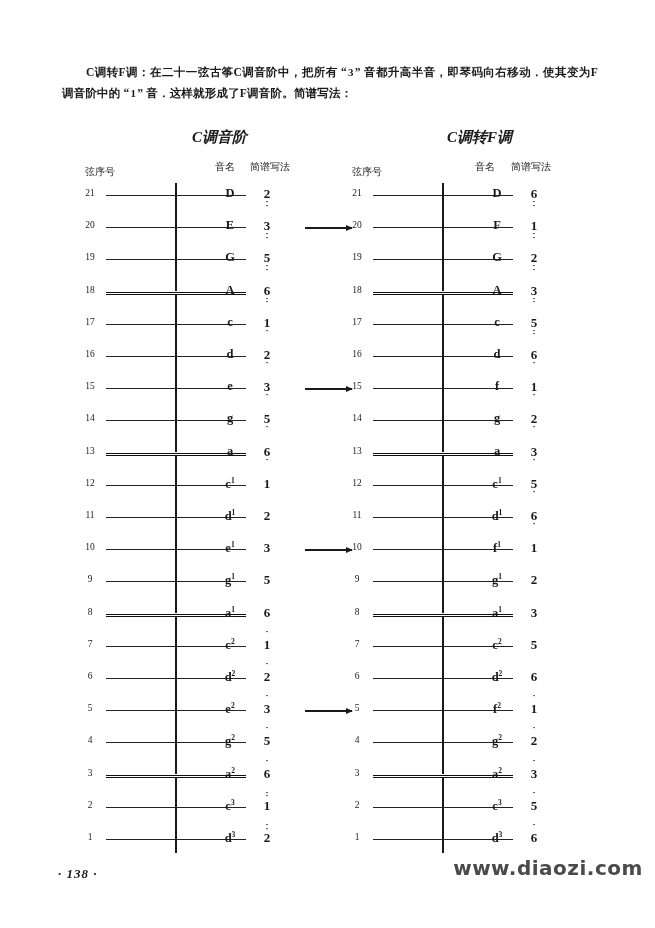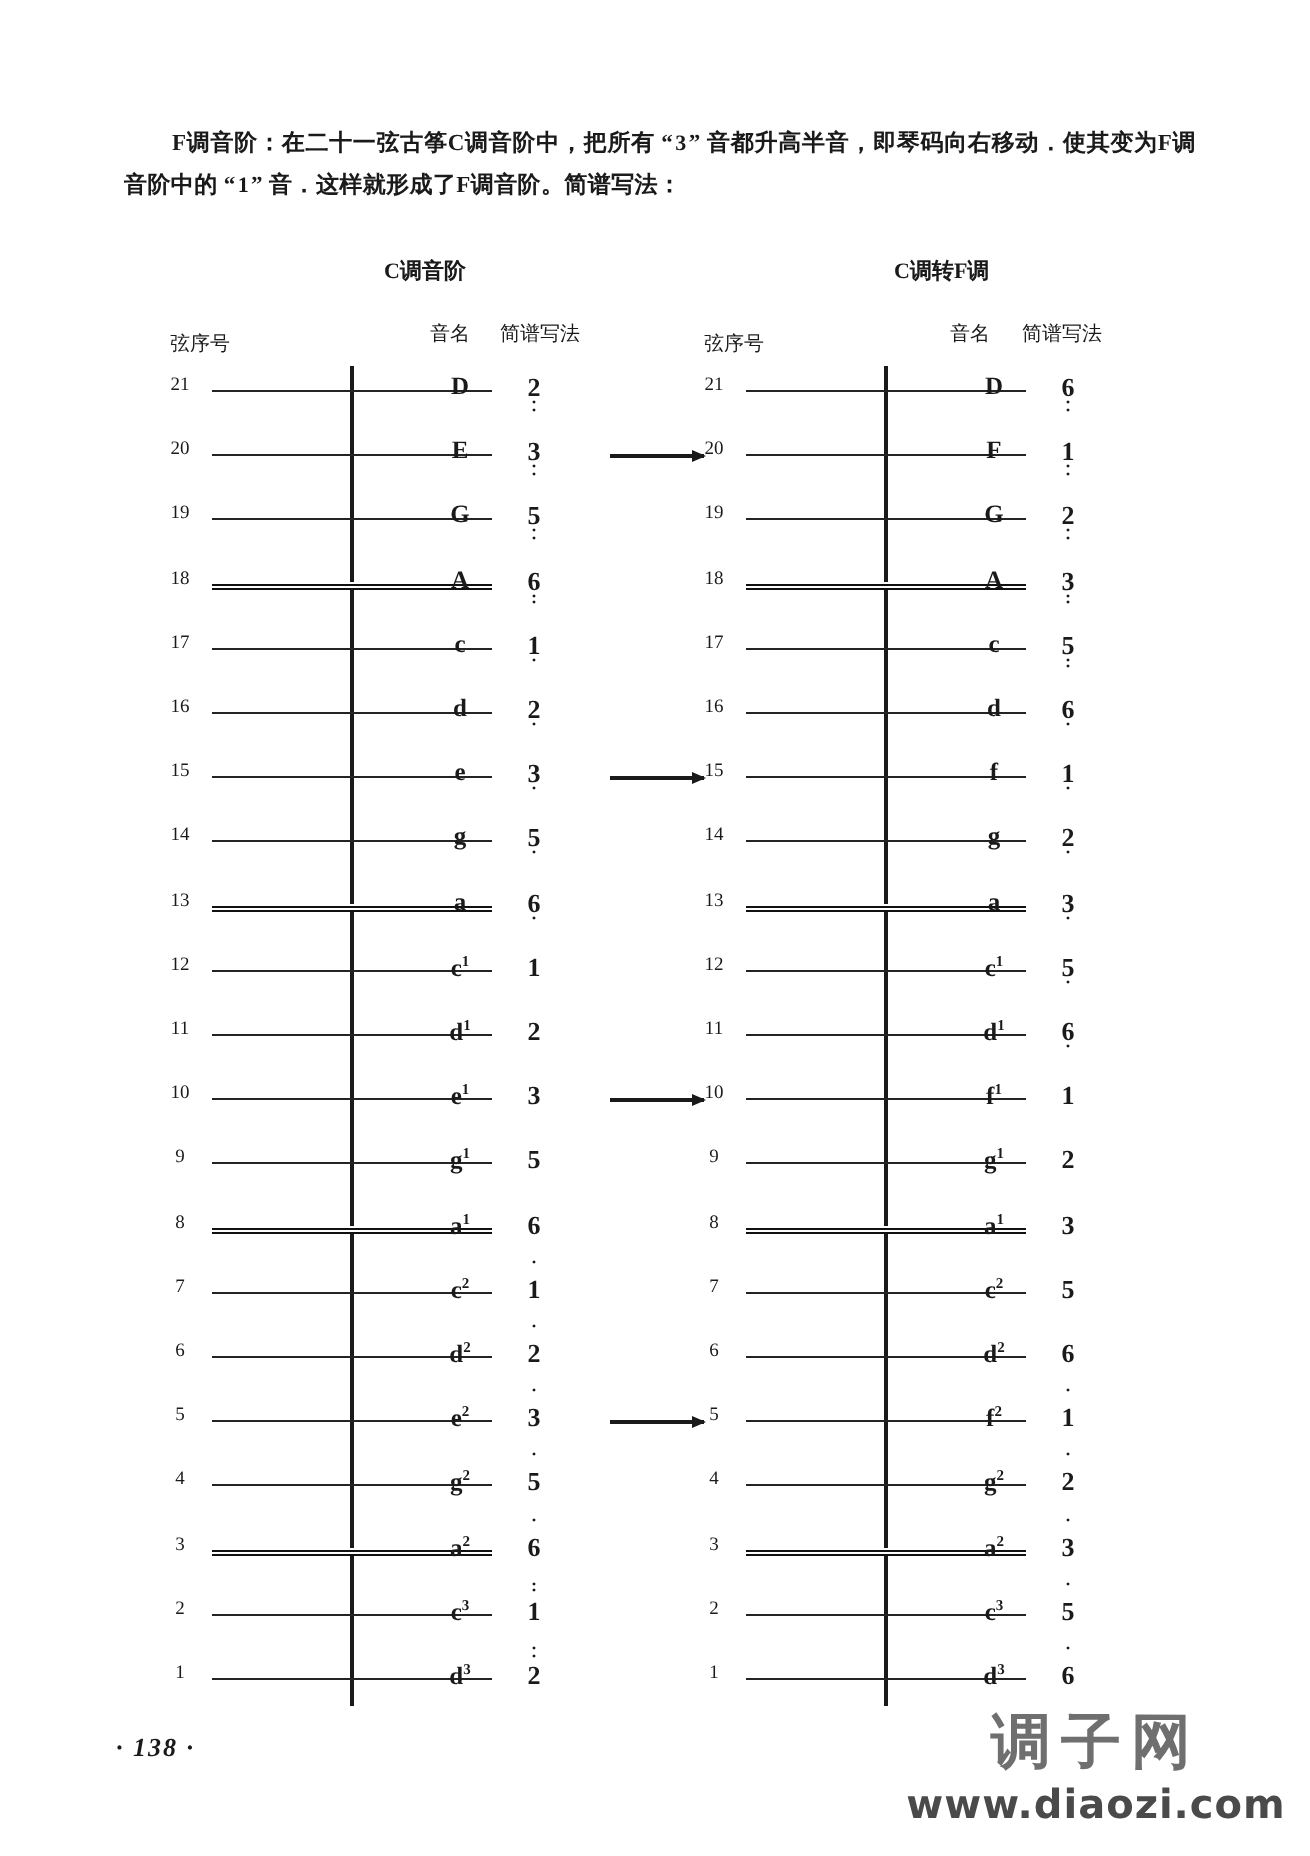--- a/index.html
+++ b/index.html
@@ -32,23 +32,24 @@
   #intro .numglyph {
     font-family: "Liberation Serif", serif;
     font-weight: bold;
     font-size: 11px;
     padding: 0 1px;
   }
 
   
   .scale-title {
     position: absolute;
-    font-size: 11px;
+    font-size: 15px;
     font-weight: bold;
     white-space: nowrap;
+    font-style: italic;
   }
   #title-c { left: 192px; top: 128px; }
   #title-f { left: 447px; top: 128px; }
 
   
   .col-head {
     position: absolute;
     font-size: 10px;
     font-weight: normal;
     white-space: nowrap;
@@ -214,21 +215,21 @@
     color: #4a4a4a;
     letter-spacing: 0.5px;
     line-height: 24px;
     margin-top: 1px;
   }
 </style>
 </head>
 <body>
 
 <div id="intro">
-  <span class="indent"></span><span>F调音阶：</span><span>在二十一弦古筝C调音阶中，把所有 “</span><span class="numglyph">3</span><span>” 音都升高半音，即琴码向右移动．使其变为F调音阶中的 “</span><span class="numglyph">1</span><span>” 音．这样就形成了F调音阶。简谱写法：</span>
+  <span class="indent"></span><span>C调转F调：</span><span>在二十一弦古筝C调音阶中，把所有 “</span><span class="numglyph">3</span><span>” 音都升高半音，即琴码向右移动．使其变为F调音阶中的 “</span><span class="numglyph">1</span><span>” 音．这样就形成了F调音阶。简谱写法：</span>
 </div>
 
 <div class="scale-title" id="title-c">C调音阶</div>
 <div class="scale-title" id="title-f">C调转F调</div>
 
 <div class="col-head" id="head-c-idx">弦序号</div>
 <div class="col-head" id="head-c-note">音名</div>
 <div class="col-head" id="head-c-jian">简谱写法</div>
 <div class="col-head" id="head-f-idx">弦序号</div>
 <div class="col-head" id="head-f-note">音名</div>
@@ -576,15 +577,14 @@
 <div id="arrow-layer">
     <div class="arrow" style="top: 227.2px;"></div>
     <div class="arrow" style="top: 388.2px;"></div>
     <div class="arrow" style="top: 549.2px;"></div>
     <div class="arrow" style="top: 710.2px;"></div>
   </div>
 
 <div id="page-number">· 138 ·</div>
 
 <div id="watermark">
-  <div id="wm-cn">调子网</div>
   <div id="wm-url">www.diaozi.com</div>
 </div>
 
 </body></html>

